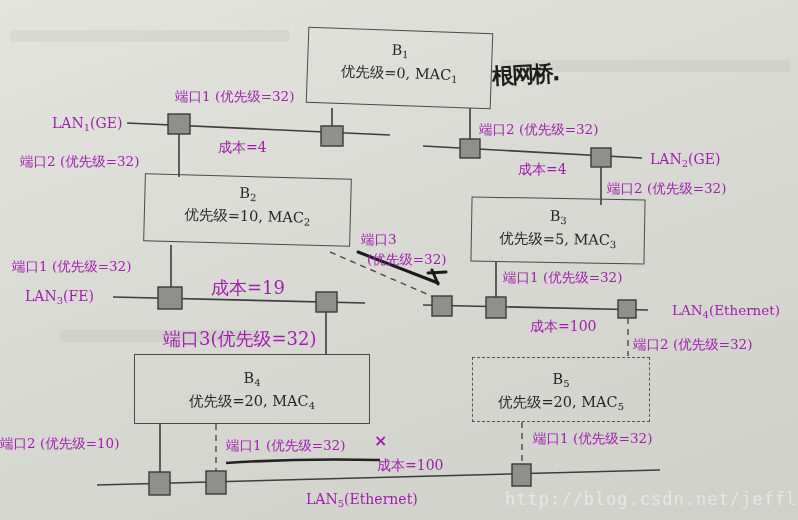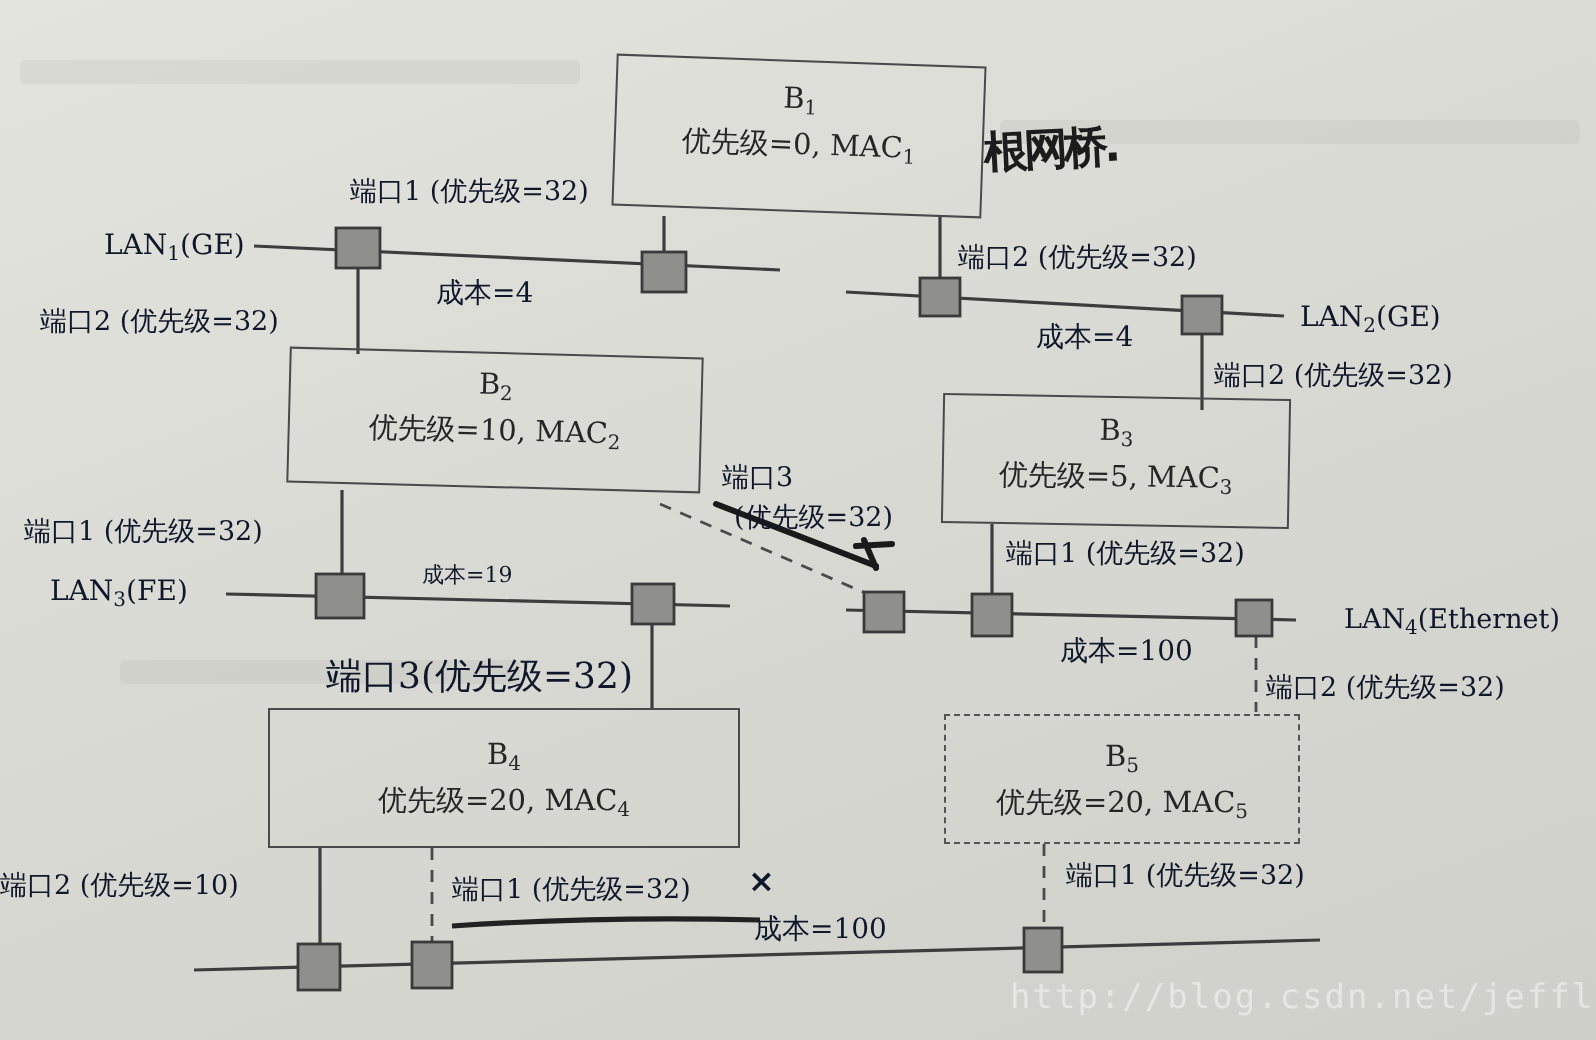--- a/index.html
+++ b/index.html
@@ -5,21 +5,21 @@
   html, body { margin:0; padding:0; }
   body {
     width:798px; height:520px; overflow:hidden;
     background: linear-gradient(160deg, #e4e4df 0%, #dadad5 45%, #d0d0cb 100%);
     font-family: "DejaVu Serif", "Liberation Serif", serif;
     color:#2a2a2a;
     position:relative;
   }
   .canvas { position:absolute; left:0; top:0; width:798px; height:520px; }
   svg.lines { position:absolute; left:0; top:0; }
-  .txt { position:absolute; white-space:nowrap; font-size:14px; line-height:16px; color:#0f172a; }
+  .txt { position:absolute; white-space:nowrap; font-size:14px; line-height:16px; color:#a21caf; }
   .cap { font-size:15px; letter-spacing:1px; color:#1f1f1f; }
   .lbl { font-size:13.5px; }
   .box { position:absolute; border:1.5px solid #4a4a4a; text-align:center; font-size:14.5px; line-height:18px; color:#262626; box-sizing:border-box; }
   .box.dashed { border:1.5px dashed #555; }
   .box .name { display:block; margin-top:10px; }
   .hand { position:absolute; font-family:"DejaVu Sans", sans-serif; font-size:22px; font-weight:bold; color:#1c1c1c; transform:rotate(-3deg); letter-spacing:-2px; }
   .watermark { position:absolute; font-family:"DejaVu Sans Mono", monospace; font-size:17px; color:rgba(255,255,255,0.45); letter-spacing:1px; }
   sub { font-size:10px; vertical-align:-3px; }
   .ghost { position:absolute; height:12px; background:rgba(160,160,155,0.15); border-radius:3px; }
 </style>
@@ -120,24 +120,25 @@
 
   <div class="box dashed" style="left:472px;top:357px;width:178px;height:65px;">
     <span class="name" style="margin-top:12px;"><span>B</span><sub>5</sub></span>
     <span><span>优先级=20, MAC</span><sub>5</sub></span>
   </div>
 
   <div class="txt" style="left:52px;top:115px;"><span>LAN</span><sub>1</sub><span>(GE)</span></div>
   <div class="txt" style="left:650px;top:151px;"><span>LAN</span><sub>2</sub><span>(GE)</span></div>
   <div class="txt" style="left:25px;top:288px;"><span>LAN</span><sub>3</sub><span>(FE)</span></div>
   <div class="txt" style="left:672px;top:302px;font-size:13.5px;"><span>LAN</span><sub>4</sub><span>(Ethernet)</span></div>
+  <div class="txt" style="left:306px;top:491px;"><span>LAN</span><sub>5</sub><span>(Ethernet)</span></div>
 
   <div class="txt" style="left:218px;top:139px;">成本=4</div>
   <div class="txt" style="left:518px;top:161px;">成本=4</div>
-  <div class="txt" style="left:211px;top:280px;font-size:11px;text-align:center;">成本=19</div>
+  <div class="txt" style="left:211px;top:280px;font-size:18px;text-align:center;">成本=19</div>
   <div class="txt" style="left:530px;top:318px;">成本=100</div>
   <div class="txt" style="left:377px;top:457px;">成本=100</div>
 
   <div class="txt lbl" style="left:175px;top:88px;">端口1 (优先级=32)</div>
   <div class="txt lbl" style="left:20px;top:153px;">端口2 (优先级=32)</div>
   <div class="txt lbl" style="left:479px;top:121px;">端口2 (优先级=32)</div>
   <div class="txt lbl" style="left:607px;top:180px;">端口2 (优先级=32)</div>
   <div class="txt lbl" style="left:12px;top:258px;">端口1 (优先级=32)</div>
   <div class="txt lbl" style="left:361px;top:231px;">端口3</div>
   <div class="txt lbl" style="left:367px;top:251px;">(优先级=32)</div>

